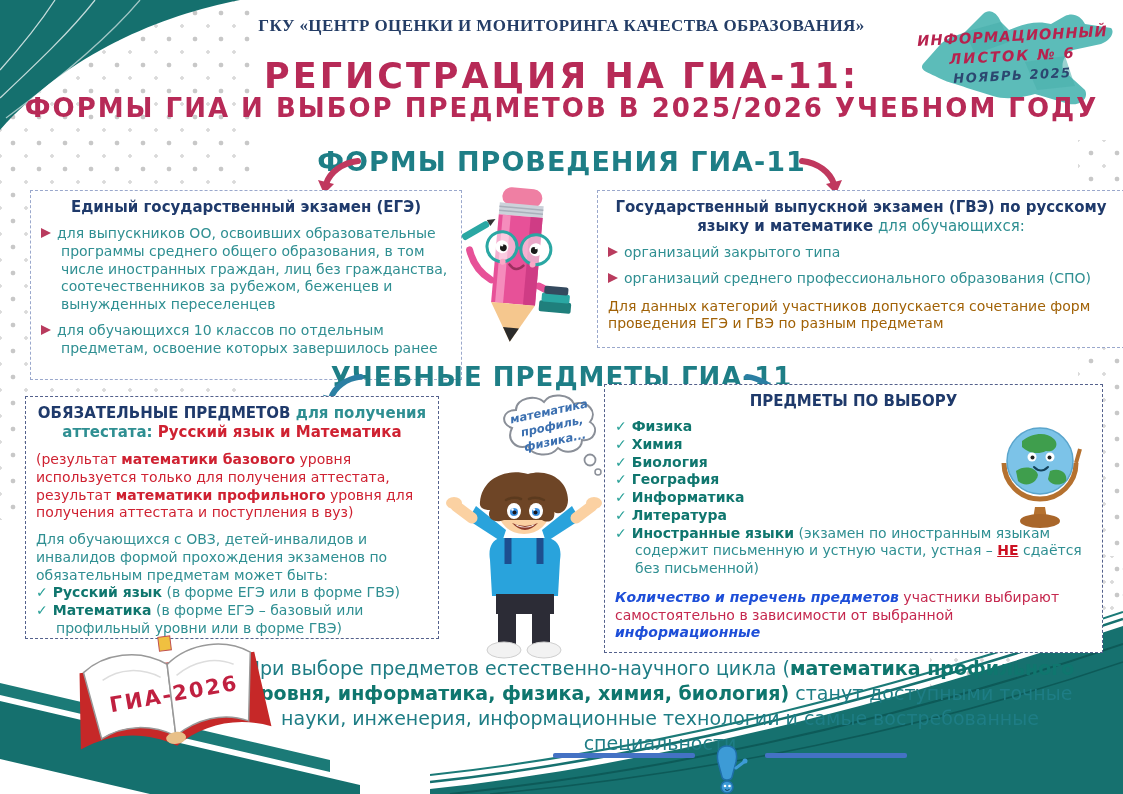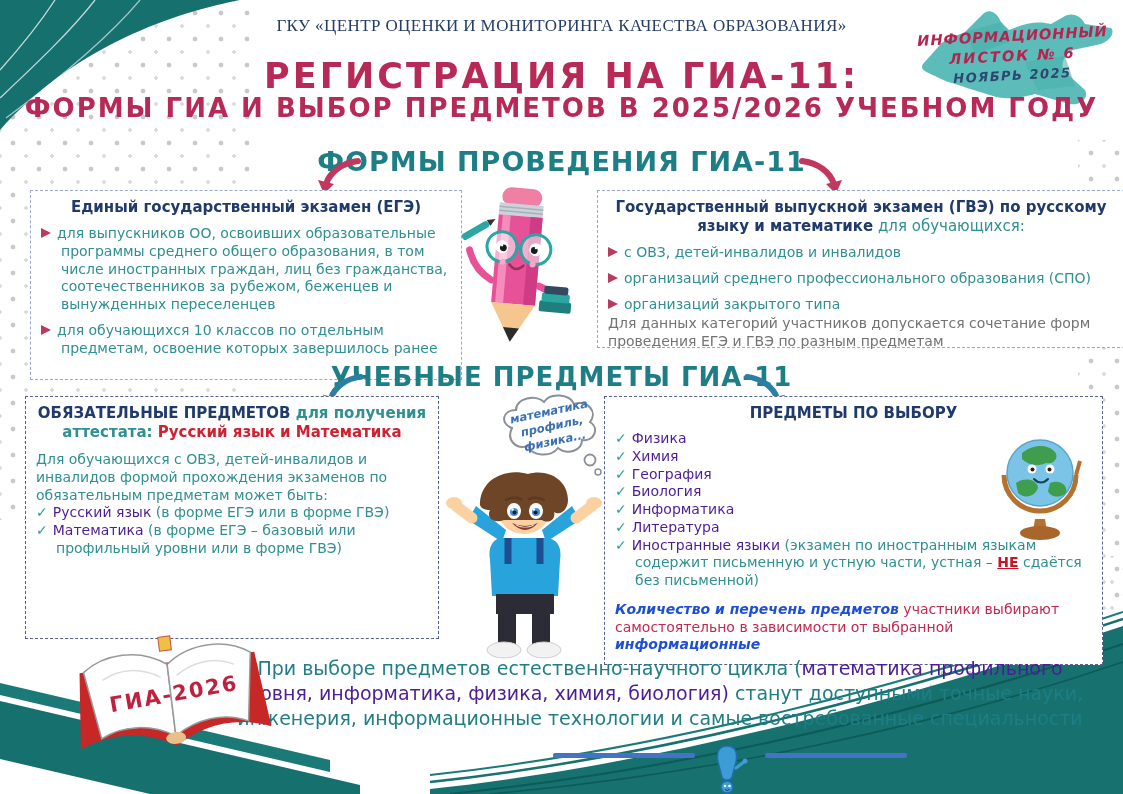--- a/index.html
+++ b/index.html
@@ -9,21 +9,21 @@
         background-image:radial-gradient(#c8c8c8 2px, rgba(0,0,0,0) 2.7px),
                          radial-gradient(#dadada 1.5px, rgba(0,0,0,0) 2.1px);
         background-size:26px 26px;background-position:0 0,13px 13px;}
   #dots-tl{left:0;top:0;width:250px;height:520px;}
   #dots-r{left:1078px;top:140px;width:45px;height:470px;}
   #dots-br{left:930px;top:556px;width:193px;height:238px;}
   .deco{position:absolute;z-index:1;}
   .content{position:absolute;z-index:2;}
 
   #org-title{left:0;right:0;top:16px;text-align:center;
-      font-family:"Liberation Serif","DejaVu Serif",serif;font-weight:normal;
+      font-family:"Liberation Serif","DejaVu Serif",serif;font-weight:bold;
       font-size:17px;color:#243d66;letter-spacing:.4px;}
   .main-title{left:0;right:0;text-align:center;font-weight:bold;color:#b72a57;}
   #title1{top:56px;font-size:35px;letter-spacing:3px;}
   #title2{top:93px;font-size:26px;letter-spacing:2px;}
 
   #badge{left:905px;top:2px;width:215px;height:118px;}
   .badge-line{position:absolute;left:0;width:100%;text-align:center;font-weight:bold;
       font-style:italic;transform:rotate(-3deg);}
   #badge-l1{top:26px;color:#b7224e;font-size:14.5px;letter-spacing:1px;}
   #badge-l2{top:46px;color:#b7224e;font-size:14.5px;letter-spacing:2px;}
@@ -34,34 +34,34 @@
   #sec1-heading{top:146px;}
   #sec2-heading{top:362px;font-size:26px;}
 
   .dbox{position:absolute;background:#fff;box-sizing:border-box;z-index:2;
       font-size:14px;line-height:1.27;color:#2f8f92;padding:7px 10px;}
   .dash1{border:1.6px dashed #9aa8cc;}
   .dash2{border:1.6px dashed #54618c;}
   #box-ege{left:30px;top:190px;width:432px;height:190px;}
   #box-gve{left:597px;top:190px;width:528px;height:158px;}
   #box-mand{left:25px;top:396px;width:414px;height:243px;}
-  #box-elec{left:604px;top:396px;width:499px;height:269px;}
+  #box-elec{left:604px;top:384px;width:499px;height:269px;}
 
   .box-title{text-align:center;font-weight:bold;color:#1f3a6b;font-size:15px;margin-bottom:7px;}
   .brow{padding-left:20px;text-indent:-20px;margin-top:8px;}
   .tri{display:inline-block;width:0;height:0;border-left:10px solid #b93b5e;
       border-top:5px solid transparent;border-bottom:5px solid transparent;
       margin-right:6px;vertical-align:0px;}
   .crow{padding-left:20px;text-indent:-20px;}
   .chk{color:#2aa198;font-weight:bold;margin-right:5px;}
-  .navy{color:#4c1d95;font-weight:normal;text-align:center;}
+  .navy{color:#0f766e;font-weight:bold;text-align:center;}
   .tealb{color:#2f8f92;font-weight:bold;}
   .redb{color:#cf2131;font-weight:bold;}
   .red-par{color:#cf2131;margin-top:9px;}
-  .crim{color:#737373;margin-top:2px;}
+  .crim{color:#a16207;margin-top:10px;}
   .ne{color:#cc1122;font-weight:bold;text-decoration:underline;}
   #elec-note{color:#c5284e;margin-top:11px;}
   #elec-note b{color:#1d4ed8;font-style:italic;}
 
   #bubble{left:492px;top:388px;width:122px;height:96px;}
   #bubble-text{position:absolute;left:14px;top:16px;width:92px;text-align:center;
       transform:rotate(-12deg);color:#3a6fb0;font-weight:bold;font-style:italic;
       font-size:11.5px;line-height:1.3;z-index:3;}
 
   #footer-text{left:230px;top:656px;width:860px;text-align:center;font-size:19px;
@@ -170,38 +170,38 @@
         <circle cx="76.5" cy="65" r="3.4" fill="#1a1a1a"></circle>
         <circle cx="78" cy="62.5" r="1.2" fill="#fff"></circle>
       <circle cx="46" cy="79" r="3" fill="#f9a8c6"></circle>
         <circle cx="76" cy="79" r="3" fill="#f9a8c6"></circle>
       <path d="M53,81 Q60,89 67,81" stroke="#9c2f5e" stroke-width="2.5" fill="none" stroke-linecap="round"></path>
     </g>
   </svg>
 
   <div class="dbox dash1" id="box-gve">
     <div class="box-title"><span>Государственный выпускной экзамен (ГВЭ) по русскому языку и математике</span><span class="tealb" style="font-weight:normal"> для обучающихся:</span></div>
-    <div class="brow"><span class="tri"></span><span>с ОВЗ, детей-инвалидов и инвалидов</span></div>
+    <div class="brow"><span class="tri"></span><span>организаций закрытого типа</span></div>
     <div class="brow"><span class="tri"></span><span>организаций среднего профессионального образования (СПО)</span></div>
-    <div class="brow"><span class="tri"></span><span>организаций закрытого типа</span></div>
     <div class="crim">Для данных категорий участников допускается сочетание форм проведения ЕГЭ и ГВЭ по разным предметам</div>
   </div>
 
   <div class="content sec-heading" id="sec2-heading">УЧЕБНЫЕ ПРЕДМЕТЫ ГИА-11</div>
   <svg class="content" style="left:320px;top:372px" width="46" height="36" viewBox="0 0 46 38">
     <path d="M42,5 C26,7 14,16 10,28" stroke="#2b7fa3" stroke-width="6" fill="none" stroke-linecap="round"></path>
     <polygon points="2,24 18,28 8,38" fill="#2b7fa3"></polygon>
   </svg>
   <svg class="content" style="left:742px;top:372px" width="46" height="36" viewBox="0 0 46 38">
     <path d="M4,5 C20,7 32,16 36,28" stroke="#2b7fa3" stroke-width="6" fill="none" stroke-linecap="round"></path>
     <polygon points="44,24 28,28 38,38" fill="#2b7fa3"></polygon>
   </svg>
 
   <div class="dbox dash2" id="box-mand">
     <div class="box-title"><span>ОБЯЗАТЕЛЬНЫЕ ПРЕДМЕТОВ</span><span class="tealb"> для получения аттестата: </span><span class="redb">Русский язык и Математика</span></div>
+    <div class="red-par"><span>(результат </span><span class="redb">математики базового</span><span> уровня используется только для получения аттестата, результат </span><span class="redb">математики профильного</span><span> уровня для получения аттестата и поступления в вуз)</span></div>
     <div style="margin-top:9px">Для обучающихся с ОВЗ, детей-инвалидов и инвалидов формой прохождения экзаменов по обязательным предметам может быть:</div>
     <div class="crow"><span class="chk">✓</span><span class="navy">Русский язык</span><span> (в форме ЕГЭ или в форме ГВЭ)</span></div>
     <div class="crow"><span class="chk">✓</span><span class="navy">Математика</span><span> (в форме ЕГЭ – базовый или профильный уровни или в форме ГВЭ)</span></div>
   </div>
 
   <div class="content" id="bubble">
     <svg width="122" height="96" viewBox="0 0 122 96" style="position:absolute;left:0;top:0">
       <path d="M20,40 C8,36 10,22 24,22 C24,10 44,6 52,14 C58,4 78,6 82,16 C96,12 106,24 98,34 C108,40 102,54 90,52 C90,62 76,68 66,60 C58,70 40,68 36,58 C24,62 14,52 20,40 Z" fill="#ffffff" stroke="#8a8f98" stroke-width="2"></path>
       <circle cx="98" cy="72" r="5.5" fill="#ffffff" stroke="#8a8f98" stroke-width="1.8"></circle>
       <circle cx="106" cy="84" r="3" fill="#ffffff" stroke="#8a8f98" stroke-width="1.5"></circle>
@@ -239,22 +239,22 @@
     <path d="M60,34 Q68,30 75,33" stroke="#5b3a1e" stroke-width="2.5" fill="none" stroke-linecap="round"></path>
     <path d="M83,33 Q90,30 98,34" stroke="#5b3a1e" stroke-width="2.5" fill="none" stroke-linecap="round"></path>
     <path d="M66,57 Q79,71 92,57 Q79,63 66,57 Z" fill="#8c3b2a"></path>
     <path d="M69,58 Q79,64 89,58 L87,60 Q79,63 71,60 Z" fill="#ffffff"></path>
   </svg>
 
   <div class="dbox dash2" id="box-elec">
     <div class="box-title">ПРЕДМЕТЫ ПО ВЫБОРУ</div>
     <div class="crow"><span class="chk">✓</span><span class="navy">Физика</span></div>
     <div class="crow"><span class="chk">✓</span><span class="navy">Химия</span></div>
+    <div class="crow"><span class="chk">✓</span><span class="navy">Биология</span></div>
     <div class="crow"><span class="chk">✓</span><span class="navy">География</span></div>
-    <div class="crow"><span class="chk">✓</span><span class="navy">Биология</span></div>
     <div class="crow"><span class="chk">✓</span><span class="navy">Информатика</span></div>
     <div class="crow"><span class="chk">✓</span><span class="navy">Литература</span></div>
     <div class="crow"><span class="chk">✓</span><span class="navy">Иностранные языки</span><span> (экзамен по иностранным языкам содержит письменную и устную части, устная – </span><span class="ne">НЕ</span><span> сдаётся без письменной)</span></div>
     <div id="elec-note"><b>Количество и перечень предметов</b><span> участники выбирают самостоятельно в зависимости от выбранной </span><b>информационные</b></div>
     <svg width="92" height="118" viewBox="0 0 92 118" style="position:absolute;right:16px;top:30px">
       <path d="M10,48 A36,36 0 0 0 82,48" fill="none" stroke="#b5712f" stroke-width="5"></path>
       <line x1="82" y1="48" x2="86" y2="34" stroke="#b5712f" stroke-width="4"></line>
       <circle cx="46" cy="46" r="33" fill="#7cc3e8" stroke="#5aa5cc" stroke-width="1.5"></circle>
       <path d="M28,26 C38,18 52,16 60,24 C66,30 60,38 52,36 C44,40 34,38 28,32 Z" fill="#3f9e4d"></path>
       <path d="M22,56 C30,50 42,52 44,60 C42,70 30,72 24,66 Z" fill="#3f9e4d"></path>

